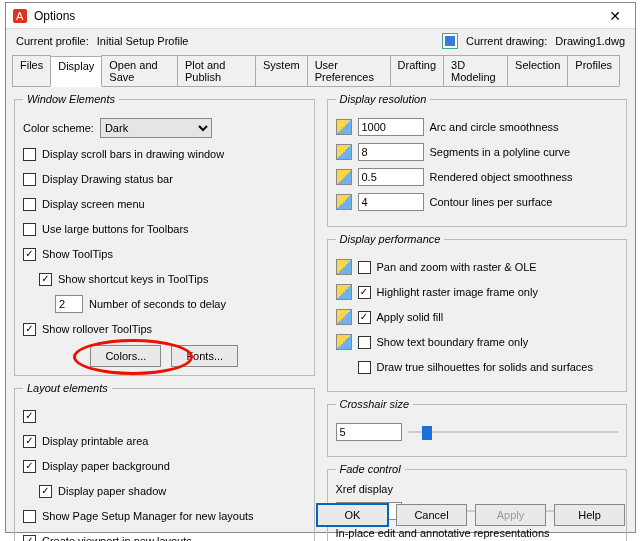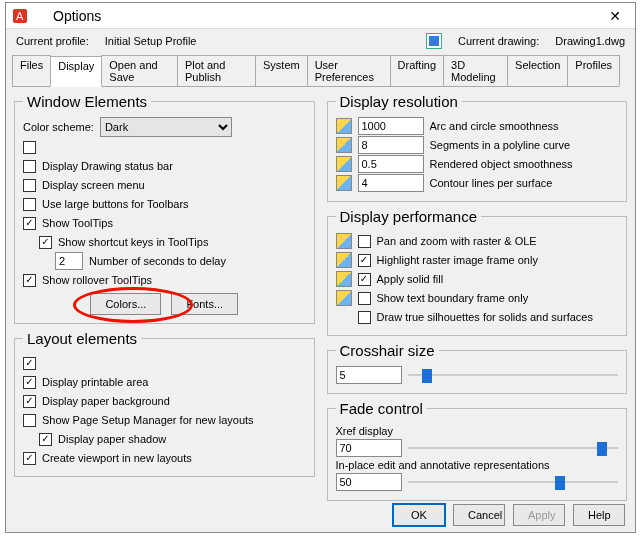--- a/index.html
+++ b/index.html
@@ -1,46 +1,46 @@
 <!DOCTYPE html>
 <html><head>
 <meta charset="utf-8">
 <style>
   * { box-sizing: border-box; font-family: "Segoe UI", Tahoma, sans-serif; font-size: 11px; }
   body { margin: 0; background: #fff; width: 641px; height: 541px; overflow: hidden; position: relative; padding-top: 2px; }
   .dialog { border: 1px solid #888; width: 631px; height: 531px; margin: 0 auto; background: #f0f0f0; position: relative; }
   .titlebar { display: flex; align-items: center; height: 26px; background: #fff; border-bottom: 1px solid #ddd; }
   .titlebar .ticon { width: 16px; height: 16px; margin: 0 6px; display:inline-block; }
-  .titlebar .title { flex: 1; font-size: 14px; margin-left: 19px; }
+  .titlebar .title { flex: 1; font-size: 12px; }
   .titlebar .xbtn { width: 40px; height: 26px; text-align: center; line-height: 26px; font-size: 14px; }
-  .profile-row { display:flex; align-items: center; height: 24px; padding: 0 10px; gap: 16px; }
+  .profile-row { display:flex; align-items: center; height: 24px; padding: 0 10px; gap: 8px; }
   .profile-row .lbl { }
   .profile-row .val { }
   .profile-row .spacer { flex:1; }
   .tabs { display:flex; border-bottom: 1px solid #aaa; margin: 2px 16px 0 6px; }
   .tab { padding: 3px 7px; border: 1px solid #aaa; border-bottom: none; background:#f0f0f0; margin-right: -1px; font-size: 11px; cursor:pointer; }
   .tab.active { background:#fff; position:relative; top:1px; border-bottom:1px solid #fff; }
   .content { display:flex; padding: 6px 8px 0 8px; gap: 12px; }
   .col { flex:1; display:flex; flex-direction:column; gap:6px; }
   fieldset { border:1px solid #bbb; padding: 6px 8px 8px 8px; margin:0; }
-  legend { padding: 0 4px; font-size:15px; }
-  .row { display:flex; align-items:center; gap:6px; min-height:18px; margin: 1px 0; }
+  legend { padding: 0 4px; font-size:11px;font-style:italic; }
+  .row { display:flex; align-items:center; gap:6px; min-height:18px; margin: 7px 0; }
   .chk { width:13px; height:13px; border:1px solid #333; display:inline-flex; align-items:center; justify-content:center; font-size:10px; line-height:10px; background:#fff; }
   .chk.checked::after { content:"✓"; color:#000; font-size:10px; }
   .indent1 { margin-left: 16px; align-items: center; }
   .indent2 { margin-left: 32px; }
   input[type=text].txt { border:1px solid #888; height:18px; padding:0 3px; font-size:11px; }
-  select.sel { border:1px solid #888; height:20px; width:132px; font-size:11px; background:#e5e5e5; }
+  select.sel { border:1px solid #888; height:20px; width:112px; font-size:11px; background:#e5e5e5; }
   .btn { border:1px solid #888; background:#e9e9e9; height:22px; padding: 0 14px; font-size:11px; cursor:pointer; }
   .btnrow { display:flex; gap:10px; justify-content:center; margin-top:4px; }
   .colors-callout { position: relative; }
   .ellipse { position:absolute; border:3px solid #e10; border-radius:50%; width:120px; height:36px; left:50px; top:-6px; pointer-events:none; }
   .icon16 { width:16px; height:16px; display:inline-block; border:1px solid #888; background:linear-gradient(135deg,#ffd54a 50%,#6cb3f0 50%); }
   .buttons-bar { position:absolute; bottom:6px; right:10px; display:flex; gap:8px; }
-  .buttons-bar .btn { width:52px; text-align:center; line-height:20px; }
+  .buttons-bar .btn { width:71px; text-align:center; line-height:20px; }
   .buttons-bar .btn.default { border:1px solid #0067c0; outline:1px solid #0067c0; }
   .buttons-bar .btn.disabled { color:#999; }
   .slider { flex:1; height:18px; position:relative; background:linear-gradient(#ccc,#ccc) 0 8px/100% 2px no-repeat; }
   .thumb { position:absolute; top:3px; width:10px; height:14px; background:#1b6fd6; }
   .small-txt { width:66px; }
   .group-label { margin: 2px 0 2px 0; }
   .dwgicon { width:16px; height:16px; display:inline-block; background:#fff; border:1px solid #4a8; position:relative; }
   .dwgicon::after{ content:""; position:absolute; left:2px; top:2px; width:10px; height:10px; background:#3a7bd5; }
 </style>
 </head>
@@ -88,20 +88,21 @@
       <fieldset>
         <legend>Window Elements</legend>
         <div class="row">
           <span>Color scheme:</span>
           <select class="sel">
             <option>Dark</option>
           </select>
         </div>
         <div class="row">
             <span class="chk"></span>
+            <span>Display scroll bars in drawing window</span>
           </div>
         <div class="row">
             <span class="chk"></span>
             <span>Display Drawing status bar</span>
           </div>
         <div class="row">
             <span class="chk"></span>
             <span>Display screen menu</span>
           </div>
         <div class="row">
@@ -137,27 +138,27 @@
             <span class="chk checked"></span>
           </div>
         <div class="row">
             <span class="chk checked"></span>
             <span>Display printable area</span>
           </div>
         <div class="row">
             <span class="chk checked"></span>
             <span>Display paper background</span>
           </div>
+        <div class="row indent1">
+            <span class="chk checked"></span>
+            <span>Display paper shadow</span>
+          </div>
         <div class="row">
             <span class="chk"></span>
             <span>Show Page Setup Manager for new layouts</span>
-          </div>
-        <div class="row indent1">
-            <span class="chk checked"></span>
-            <span>Display paper shadow</span>
           </div>
         <div class="row">
             <span class="chk checked"></span>
             <span>Create viewport in new layouts</span>
           </div>
       </fieldset>
 
     </div>
 
     <div class="col">

